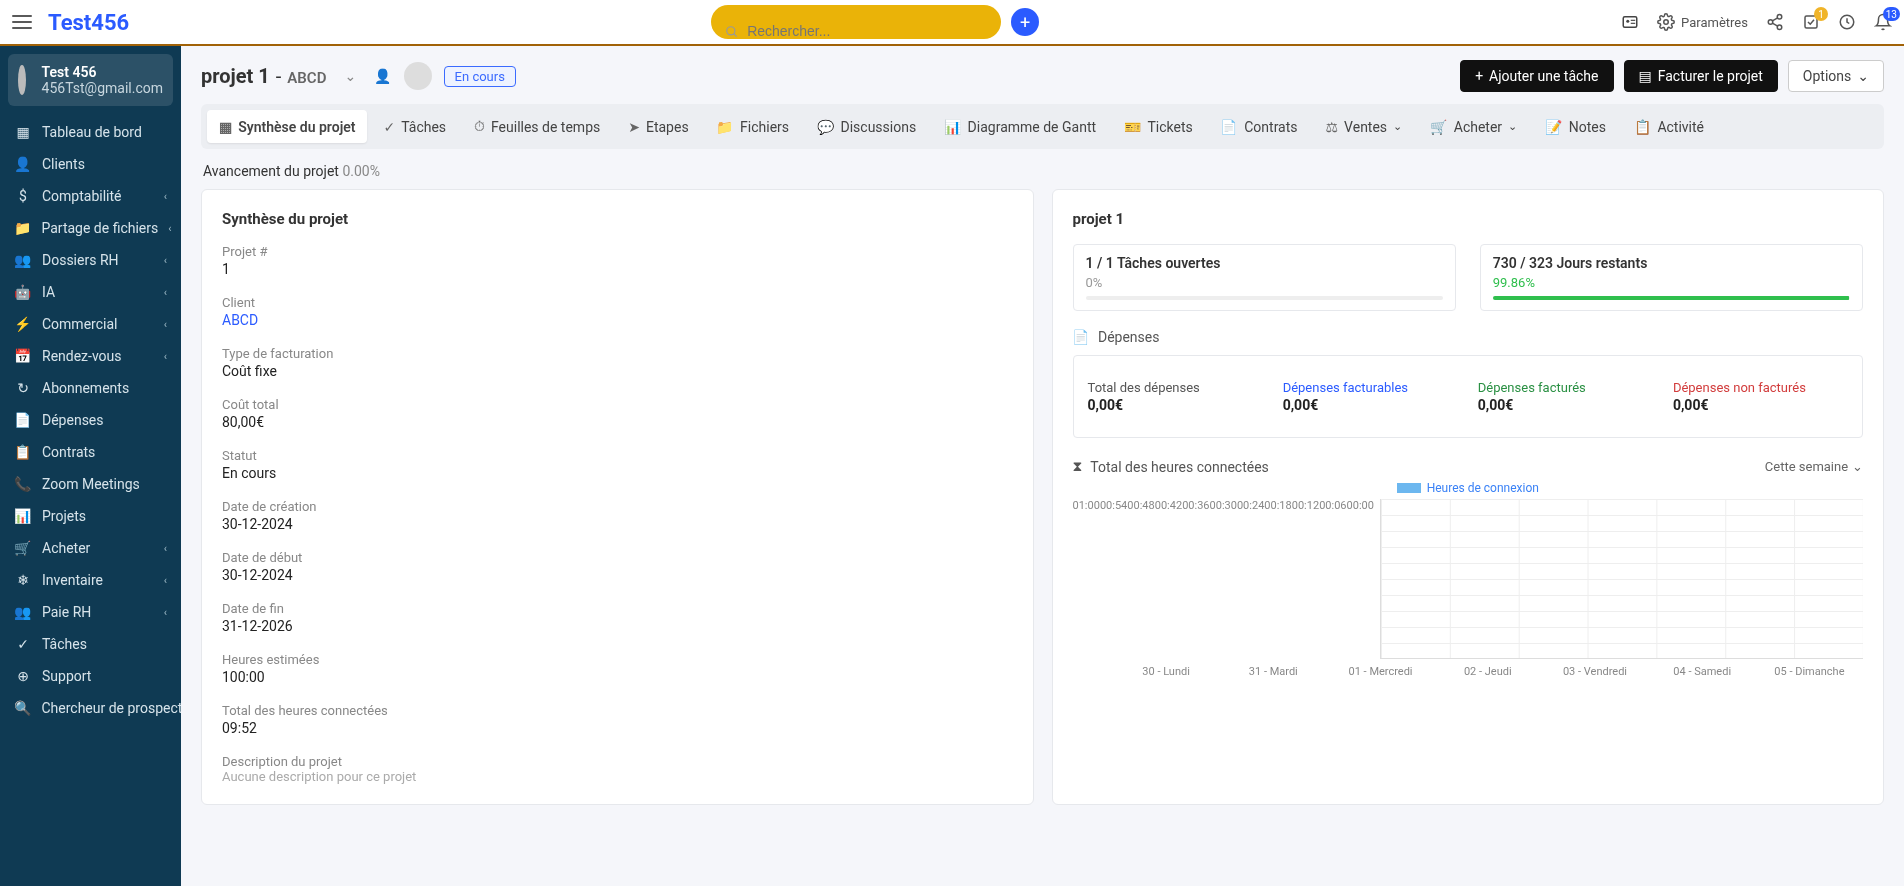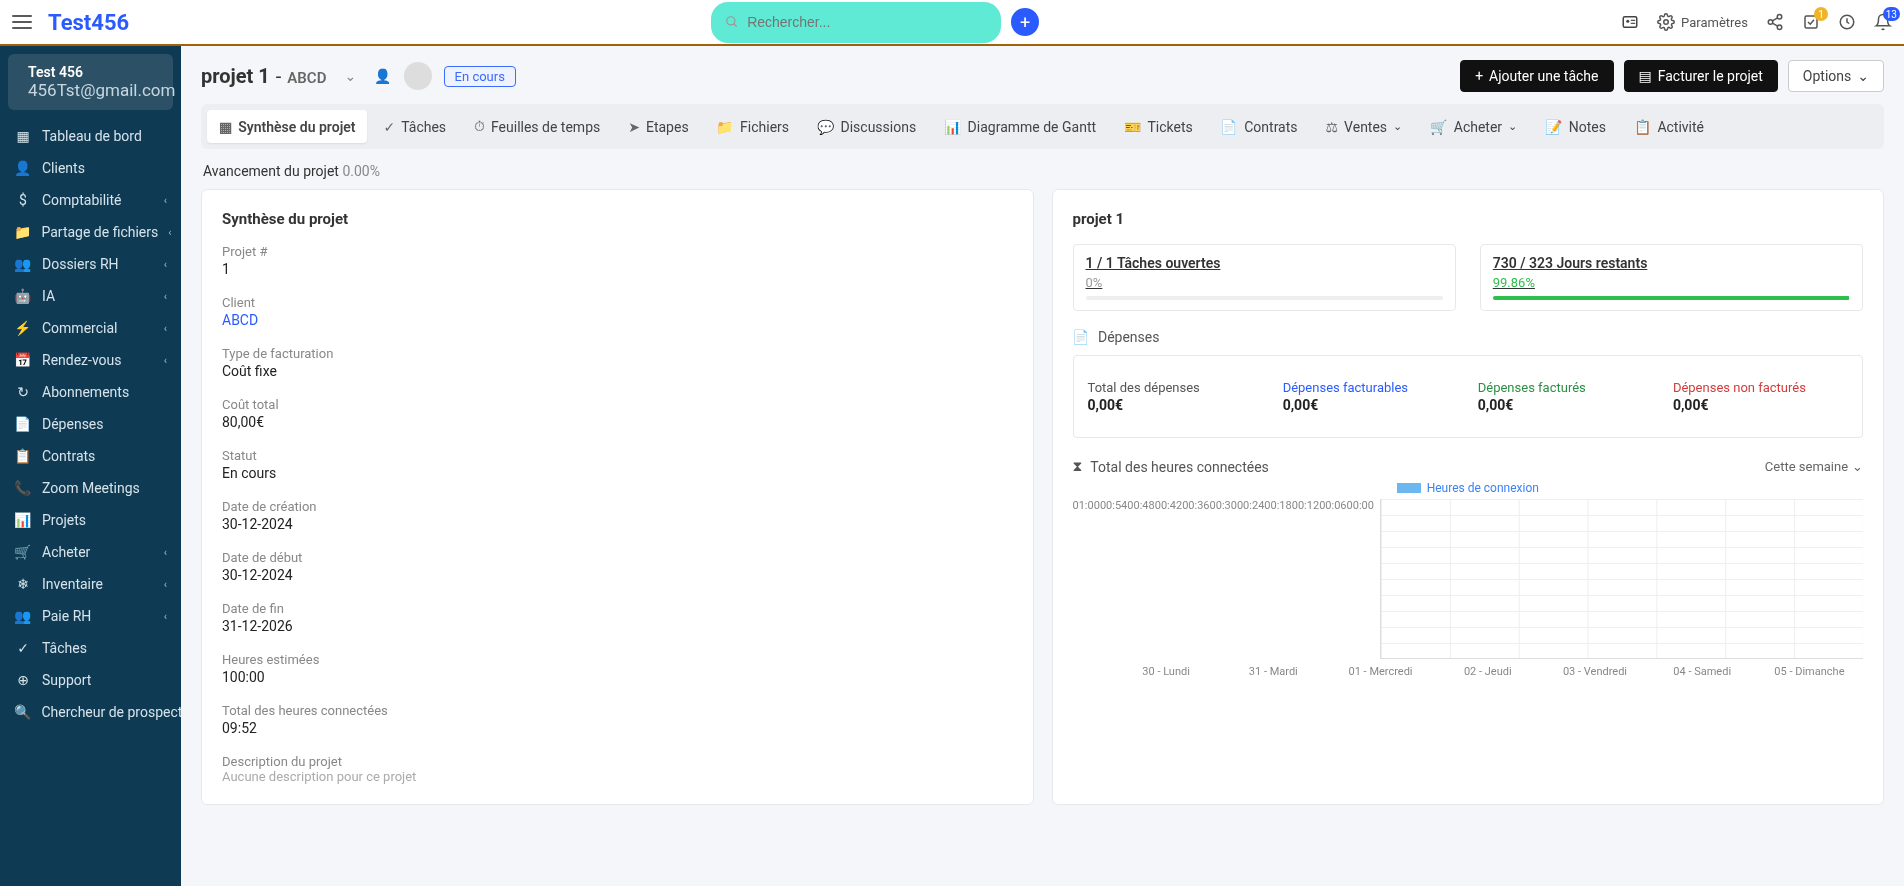--- a/index.html
+++ b/index.html
@@ -3,34 +3,34 @@
 <meta charset="utf-8">
 <style>
 * { box-sizing: border-box; margin: 0; padding: 0; }
 body { font-family: -apple-system, BlinkMacSystemFont, "Segoe UI", Roboto, sans-serif; font-size: 14px; color: #333; background: #f5f6fa; }
 .app { display: flex; flex-direction: column; height: 100vh; width: 100vw; }
 .topbar { display: flex; align-items: center; height: 46px; background: #fff; border-bottom: 2px solid #a16207; padding: 0 12px; gap: 16px; }
 .hamburger { width: 20px; height: 14px; display: flex; flex-direction: column; justify-content: space-between; cursor: pointer; }
 .hamburger span { height: 2px; background: #5a5a5a; border-radius: 1px; }
 .brand { font-size: 22px; font-weight: 700; color: #2b5bff; }
 .search-wrap { margin-left: auto; display: flex; align-items: center; gap: 10px; }
-.search { display: flex; align-items: center; width: 290px; height: 41px; background: #5eead4; border-radius: 17px; padding: 0 14px; gap: 8px; color: #888; }
+.search { display: flex; align-items: flex-end; width: 290px; height: 34px; background: #eab308; border-radius: 17px; padding: 0 14px; gap: 8px; color: #888; }
 .search input { border: none; background: transparent; outline: none; flex: 1; font-size: 14px; color: #555; }
 .plusbtn { width: 28px; height: 28px; border-radius: 50%; background: #2b5bff; color: #fff; display: flex; align-items: center; justify-content: center; font-size: 18px; cursor: pointer; }
 .topbar-right { margin-left: auto; display: flex; align-items: center; gap: 18px; }
 .top-icon { position: relative; cursor: pointer; color: #555; display: flex; align-items: center; gap: 6px; }
 .badge { position: absolute; top: -6px; right: -8px; background: #f0b429; color: #fff; font-size: 10px; min-width: 14px; height: 14px; border-radius: 7px; display: flex; align-items: center; justify-content: center; padding: 0 3px; }
 .badge.blue { background: #2b5bff; }
 .settings-label { font-size: 13px; }
 .body { flex: 1; display: flex; overflow: hidden; }
 .sidebar { width: 181px; background: #0f3a53; color: #d6e3ea; overflow-y: auto; font-size: 14px; }
-.user-card { margin: 8px; background: rgba(255,255,255,0.12); border-radius: 6px; padding: 10px; display: flex; align-items: center; gap: 10px; }
+.user-card { margin: 8px; background: rgba(255,255,255,0.12); border-radius: 6px; padding: 10px; display: flex; align-items: center; gap: 16px; }
 .user-card .av { width: 30px; height: 30px; border-radius: 50%; background: #bbb; }
 .user-card .nm { font-weight: 600; color: #fff; font-size: 14px; }
-.user-card .em { font-size: 17px; color: #c7d6de; }
+.user-card .em { font-size: 14px; color: #c7d6de; }
 .nav { margin-top: 10px; }
 .nav-item { display: flex; align-items: center; gap: 10px; padding: 8px 14px; cursor: pointer; white-space: nowrap; }
 .nav-item .ic { width: 18px; text-align: center; font-size: 14px; }
 .nav-item .chev { margin-left: auto; font-size: 11px; color: #9fbac7; }
 .main { flex: 1; overflow-y: auto; padding: 14px 20px 20px 20px; }
 .proj-header { display: flex; align-items: center; gap: 12px; margin-bottom: 12px; }
 .proj-title { font-size: 20px; font-weight: 700; display: flex; align-items: baseline; gap: 6px; }
 .proj-title .dash { font-weight: 400; }
 .proj-title .client { font-size: 15px; font-weight: 600; color: #666; }
 .drop { color: #888; cursor: pointer; padding: 0 6px; }
@@ -48,21 +48,21 @@
 .progress-line .pct { color: #888; }
 .card-row { display: flex; gap: 18px; }
 .card { background: #fff; border: 1px solid #e6e8ec; border-radius: 6px; padding: 20px; flex: 1; }
 .card h3 { font-size: 15px; font-weight: 700; margin-bottom: 16px; }
 .grid2 { display: grid; grid-template-columns: 1fr; row-gap: 18px; column-gap: 24px; }
 .field .lbl { font-size: 13px; color: #888; margin-bottom: 2px; }
 .field .val { font-size: 14px; color: #222; }
 .field .val.link { color: #2b5bff; }
 .desc { margin-top: 18px; }
 .desc .empty { color: #aaa; font-size: 13px; }
-.stat-boxes { display: flex; gap: 24px; margin-bottom: 18px; text-decoration: underline; }
+.stat-boxes { display: flex; gap: 24px; margin-bottom: 18px; }
 .stat-box { flex: 1; border: 1px solid #e6e8ec; border-radius: 4px; padding: 10px 12px; }
 .stat-box .ttl { font-size: 14px; font-weight: 600; color: #333; margin-bottom: 4px; }
 .stat-box .pct { font-size: 13px; color: #999; margin-bottom: 6px; }
 .pbar { height: 4px; background: #eee; border-radius: 2px; overflow: hidden; }
 .pbar .fill { height: 100%; background: #2fbf4d; }
 .section-title { display: flex; align-items: center; gap: 8px; font-size: 14px; color: #555; margin-bottom: 10px; }
 .exp-table { border: 1px solid #e6e8ec; border-radius: 4px; display: flex; padding: 24px 14px; gap: 20px; margin-bottom: 20px; }
 .exp-col { flex: 1; }
 .exp-col .l { font-size: 13px; margin-bottom: 2px; }
 .exp-col .v { font-size: 14px; font-weight: 700; color: #222; }

